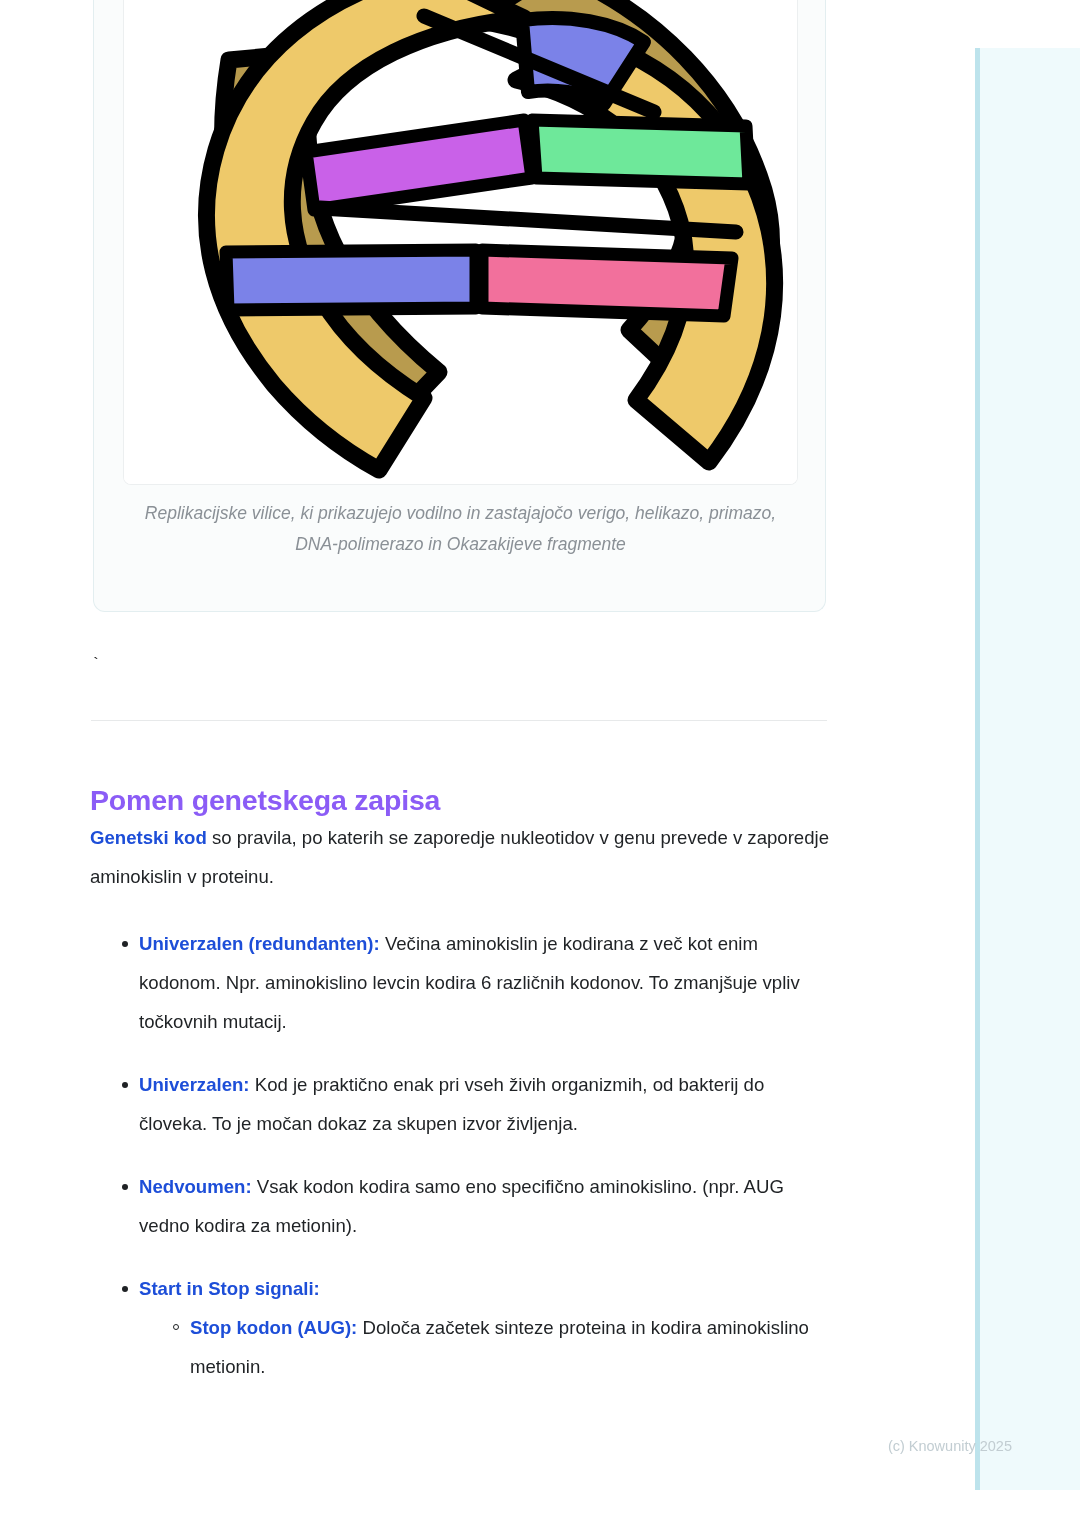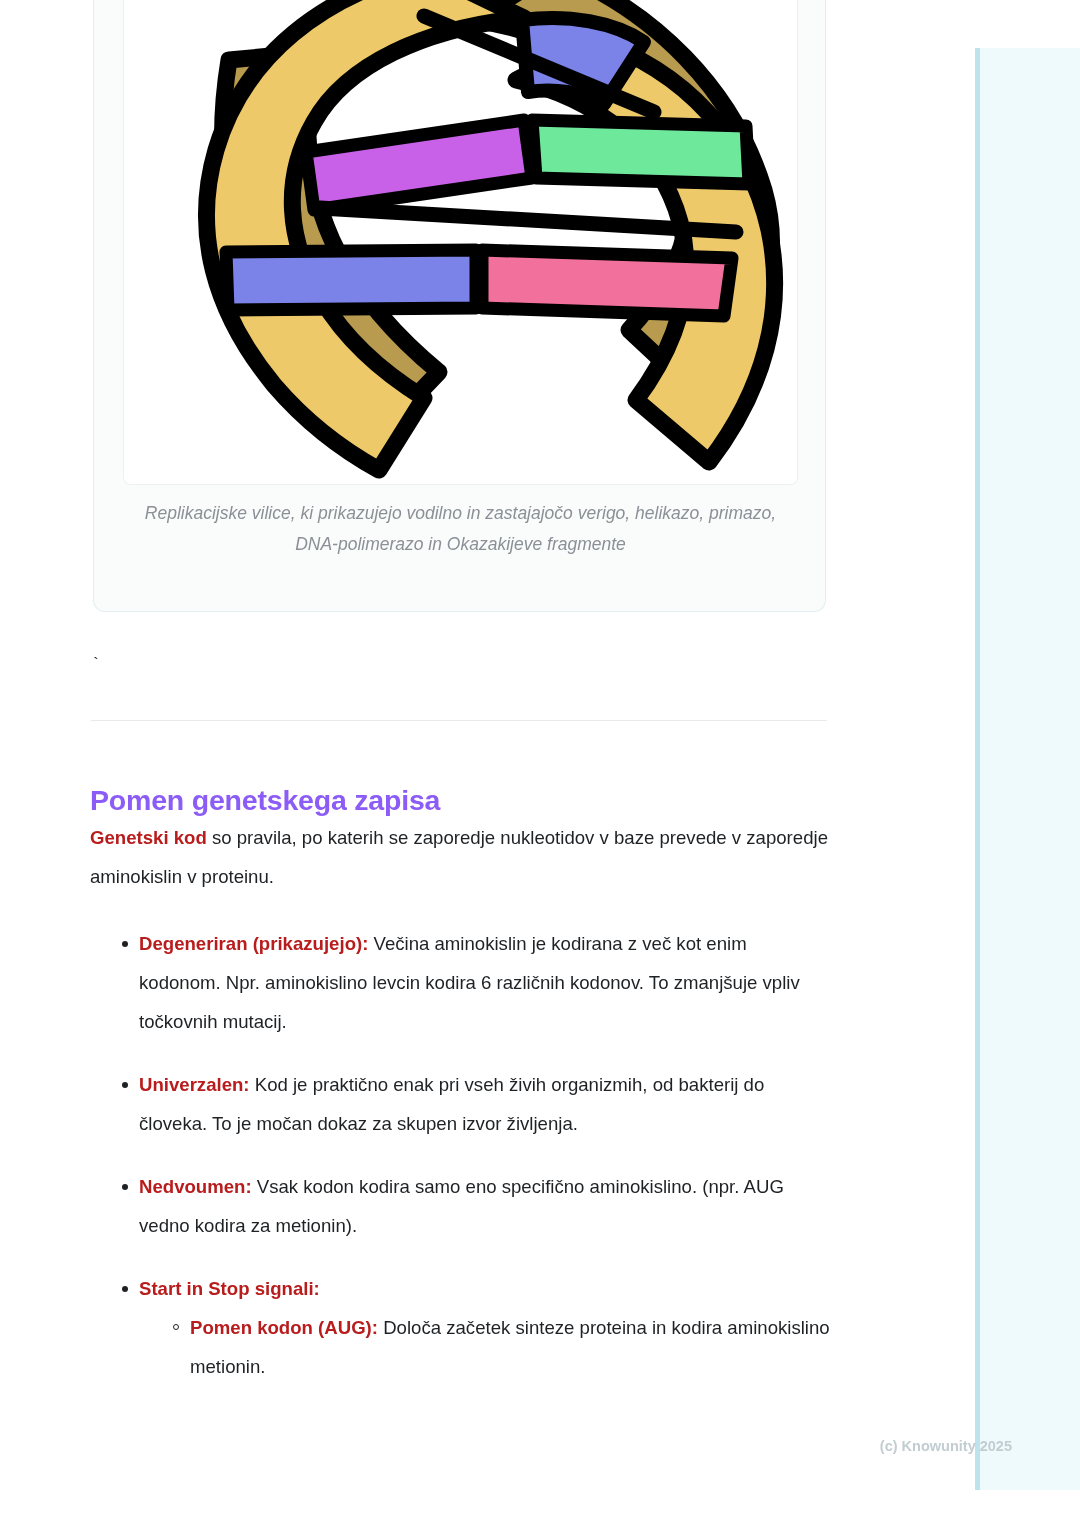--- a/index.html
+++ b/index.html
@@ -115,21 +115,21 @@
     position: absolute;
     left: 90px;
     top: 818px;
     width: 740px;
     font-size: 18.6px;
     line-height: 39px;
     color: #1f2225;
   }
   #prose p { margin: 0 0 28px 0; }
   #prose p.tight { margin-bottom: 22px; }
-  #prose b, #prose strong { font-weight: bold; color: #b91c1c; }
+  #prose b, #prose strong { font-weight: bold; color: #1d4ed8; }
 
   ul.lvl1 {
     margin: 0;
     padding: 0 0 0 32px;
     list-style: none;
   }
   ul.lvl1 > li {
     position: relative;
     margin: 0 0 24px 0;
     padding-left: 17px;
@@ -169,21 +169,20 @@
 
   
   #watermark {
     position: absolute;
     right: 68px;
     top: 1438px;
     font-size: 14.5px;
     color: #c2cdd2;
     white-space: nowrap;
     z-index: 5;
-    font-weight: bold;
   }
 </style>
 </head>
 <body>
 
 <div id="right-panel"></div>
 
 <div id="content">
 
   <div id="figure-card">
@@ -253,44 +252,44 @@
 
   <div id="stray-backtick">`</div>
 
   <div id="divider"></div>
 
   <h2 id="section-heading">Pomen genetskega zapisa</h2>
 
   <div id="prose">
 
     <p>
-      <b>Genetski kod</b><span> so pravila, po katerih se zaporedje nukleotidov v baze prevede v zaporedje aminokislin v proteinu.</span>
+      <b>Genetski kod</b><span> so pravila, po katerih se zaporedje nukleotidov v genu prevede v zaporedje aminokislin v proteinu.</span>
     </p>
 
 
     <ul class="lvl1">
 
 
       <li>
-        <b>Degeneriran (prikazujejo):</b><span> Večina aminokislin je kodirana z več kot enim kodonom. Npr. aminokislino levcin kodira 6 različnih kodonov. To zmanjšuje vpliv točkovnih mutacij.</span>
+        <b>Univerzalen (redundanten):</b><span> Večina aminokislin je kodirana z več kot enim kodonom. Npr. aminokislino levcin kodira 6 različnih kodonov. To zmanjšuje vpliv točkovnih mutacij.</span>
       </li>
 
       <li>
         <b>Univerzalen:</b><span> Kod je praktično enak pri vseh živih organizmih, od bakterij do človeka. To je močan dokaz za skupen izvor življenja.</span>
       </li>
 
       <li>
         <b>Nedvoumen:</b><span> Vsak kodon kodira samo eno specifično aminokislino. (npr. AUG vedno kodira za metionin).</span>
       </li>
 
       <li>
         <b>Start in Stop signali:</b>
         <ul class="lvl2">
           <li>
-            <b>Pomen kodon (AUG):</b><span> Določa začetek sinteze proteina in kodira aminokislino metionin.</span>
+            <b>Stop kodon (AUG):</b><span> Določa začetek sinteze proteina in kodira aminokislino metionin.</span>
           </li>
         </ul>
       </li>
 
     </ul>
   </div>
 </div>
 
 <div id="watermark">(c) Knowunity 2025</div>
 

